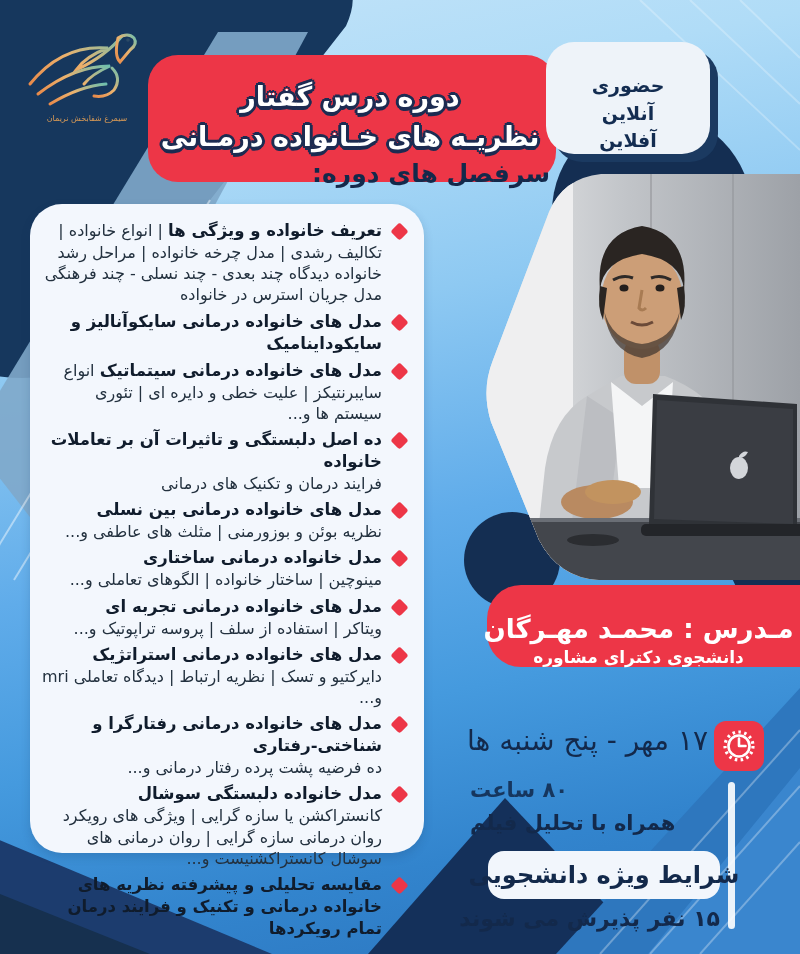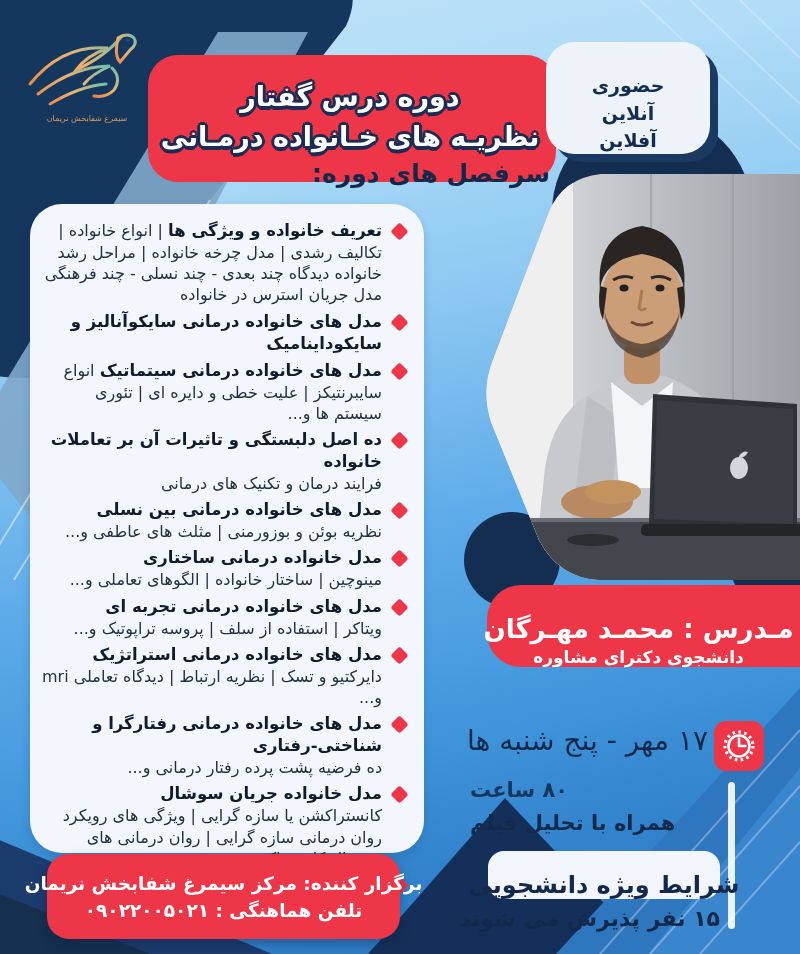--- a/index.html
+++ b/index.html
@@ -78,21 +78,21 @@
   .sched-date{position:absolute;left:470px;top:724px;width:238px;z-index:2;text-align:right;
     color:#13294b;font-size:28px;font-weight:normal;white-space:nowrap;}
   .sched-hours{position:absolute;left:470px;top:778px;width:238px;z-index:2;text-align:left;
     color:#16365e;font-size:21px;font-weight:bold;}
   .sched-film{position:absolute;left:470px;top:811px;width:238px;z-index:2;text-align:left;
     color:#13294b;font-size:21px;font-weight:bold;}
   .timeline{position:absolute;left:728px;top:782px;width:7px;height:147px;z-index:2;
     background:rgba(255,255,255,.9);border-radius:4px;}
   .student-box{
     position:absolute;left:488px;top:851px;width:232px;height:48px;z-index:2;
-    background:#f2f6fc;border-radius:16px;display:flex;align-items:flex-end;justify-content:center;
+    background:#f2f6fc;border-radius:16px;display:flex;align-items:center;justify-content:center;
   }
   .student-box span{color:#13294b;font-size:24px;font-weight:bold;white-space:nowrap;}
   .sched-capacity{position:absolute;left:478px;top:906px;width:242px;z-index:2;text-align:left;
     color:#13294b;font-size:22px;font-weight:bold;white-space:nowrap;}
 
   
   .organizer{
     position:absolute;left:47px;top:854px;width:353px;height:85px;z-index:2;
     background:#ed3647;border-radius:22px;color:#fff;display:flex;flex-direction:column;
     justify-content:center;align-items:center;gap:6px;box-shadow:0 5px 12px rgba(10,30,60,.35);
@@ -216,21 +216,21 @@
       <span class="it-h">مدل های خانواده درمانی استراتژیک</span><span class="it-d block">دایرکتیو و تسک | نظریه ارتباط | دیدگاه تعاملی mri و...</span>
     </div>
 
     <div class="syl-item">
       <span class="bullet"></span>
       <span class="it-h">مدل های خانواده درمانی رفتارگرا و شناختی-رفتاری</span><span class="it-d block">ده فرضیه پشت پرده رفتار درمانی و...</span>
     </div>
 
     <div class="syl-item">
       <span class="bullet"></span>
-      <span class="it-h">مدل خانواده جریان سوشال</span><span class="it-d block">کانستراکشن یا سازه گرایی | ویژگی های رویکرد روان درمانی سازه گرایی | روان درمانی های سوشال کانستراکشنیست و...</span>
+      <span class="it-h">مدل خانواده دلبستگی سوشال</span><span class="it-d block">کانستراکشن یا سازه گرایی | ویژگی های رویکرد روان درمانی سازه گرایی | روان درمانی های سوشال کانستراکشنیست و...</span>
     </div>
 
     <div class="syl-item">
       <span class="bullet"></span>
       <span class="it-h">مقایسه تحلیلی و پیشرفته نظریه های خانواده درمانی و تکنیک و فرایند درمان تمام رویکردها</span>
     </div>
   </div>
   </div>
 
   <svg class="photo" width="319" height="412" viewBox="0 0 319 412">
@@ -301,18 +301,14 @@
   </div>
   <div class="sched-date">۱۷ مهر - پنج شنبه ها</div>
   <div class="sched-hours">۸۰ ساعت</div>
   <div class="sched-film">همراه با تحلیل فیلم</div>
   <div class="timeline"></div>
   <div class="student-box">
     <span>شرایط ویژه دانشجویی</span>
   </div>
   <div class="sched-capacity">۱۵ نفر پذیرش می شوند</div>
 
-  <div class="organizer">
-    <div class="org1">برگزار کننده: مرکز سیمرغ شفابخش نریمان</div>
-    <div class="org2">تلفن هماهنگی : ۰۹۰۲۲۰۰۵۰۲۱</div>
-  </div>
 
 </div>
 
 </body></html>

